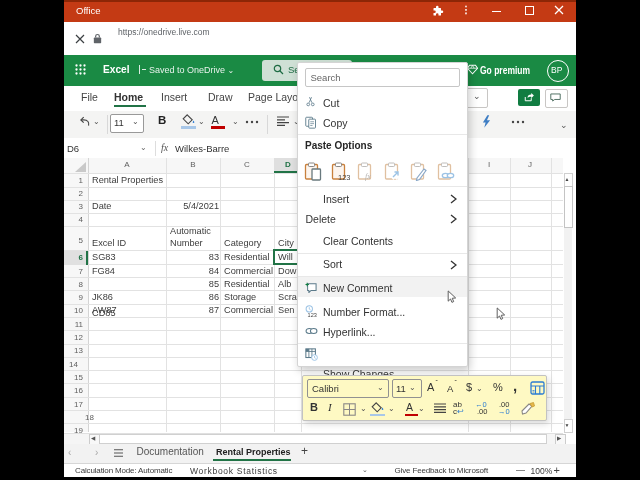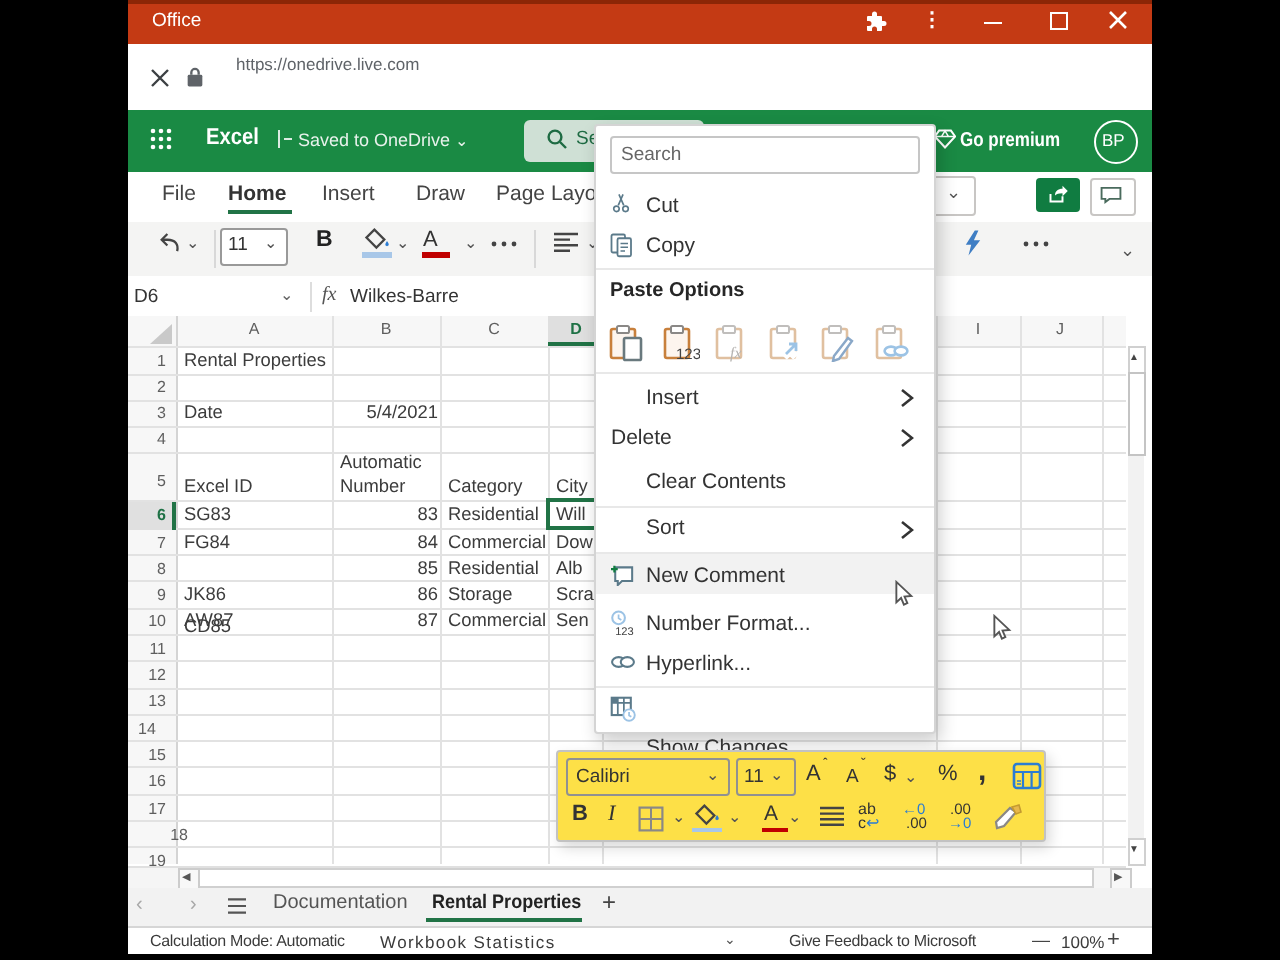--- a/index.html
+++ b/index.html
@@ -377,21 +377,21 @@
  <svg class="abs" style="left:7px;top:285px;" width="13" height="13" viewBox="0 0 15 15">
   <rect x="1" y="1" width="11" height="10" fill="#fff" stroke="#5b7a8a" stroke-width="1.2"></rect>
   <path d="M1 4h11M4.5 1v10M8 1v10" stroke="#5b7a8a" stroke-width="1"></path>
   <rect x="1" y="1" width="3.5" height="3" fill="#5b7a8a"></rect>
   <circle cx="11" cy="11" r="3.3" fill="#fff" stroke="#9cc3e5" stroke-width="1.1"></circle>
   <path d="M11 9.3v1.9l1.3.8" fill="none" stroke="#9cc3e5" stroke-width="1"></path>
  </svg>
  <div class="tx" style="left:25.5px;top:285px;margin-top:20px;">Show Changes</div>
 </div>
 
-<div id="minibar" class="abs" style="left:214px;top:375px;width:243px;height:44px;background:#fde047;border:1px solid #c2c2c2;border-radius:2px;box-shadow:2px 3px 7px rgba(0,0,0,0.15);color:#333;">
+<div id="minibar" class="abs" style="left:238px;top:375px;width:243px;height:44px;background:#fef9c3;border:1px solid #c2c2c2;border-radius:2px;box-shadow:2px 3px 7px rgba(0,0,0,0.15);color:#333;">
 
  <div class="abs" style="left:4px;top:3px;width:82px;height:19px;border:1px solid #919191;border-radius:2px;box-sizing:border-box;"></div>
  <div class="tx" style="left:9px;top:7px;font-size:9.5px;">Calibri</div>
  <div class="tx" style="left:74px;top:7px;font-size:8px;color:#555;">⌄</div>
  <div class="abs" style="left:88.5px;top:3px;width:30px;height:19px;border:1px solid #919191;border-radius:2px;box-sizing:border-box;"></div>
  <div class="tx" style="left:93px;top:7px;font-size:9.5px;">11</div>
  <div class="tx" style="left:106px;top:7px;font-size:8px;color:#555;">⌄</div>
  <div class="tx" style="left:124px;top:5px;font-size:11px;">A</div>
  <div class="tx" style="left:132.5px;top:3px;font-size:7px;">ˆ</div>
  <div class="tx" style="left:144px;top:7px;font-size:9.5px;">A</div>

